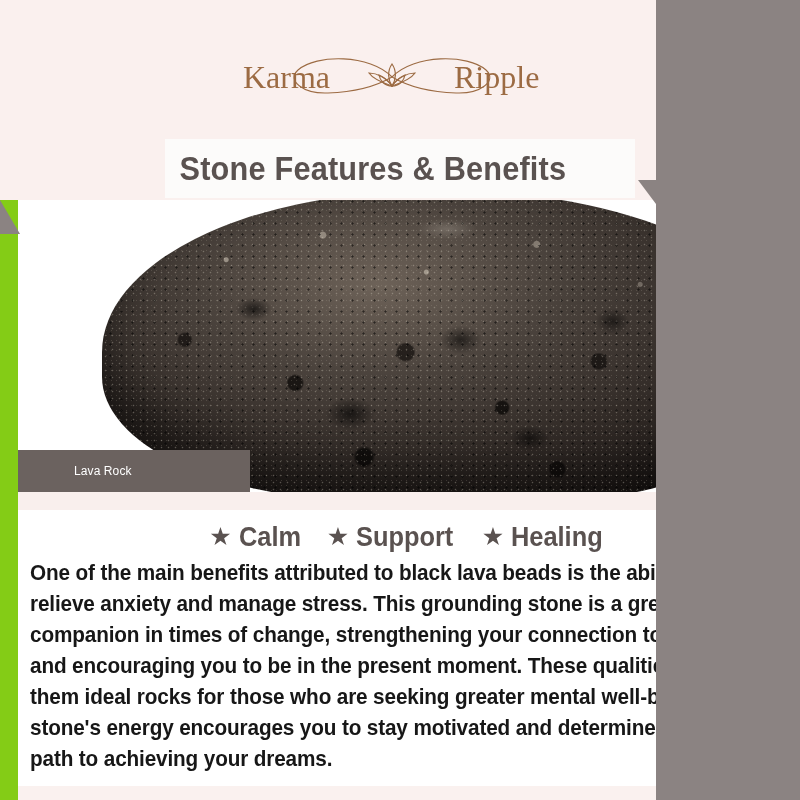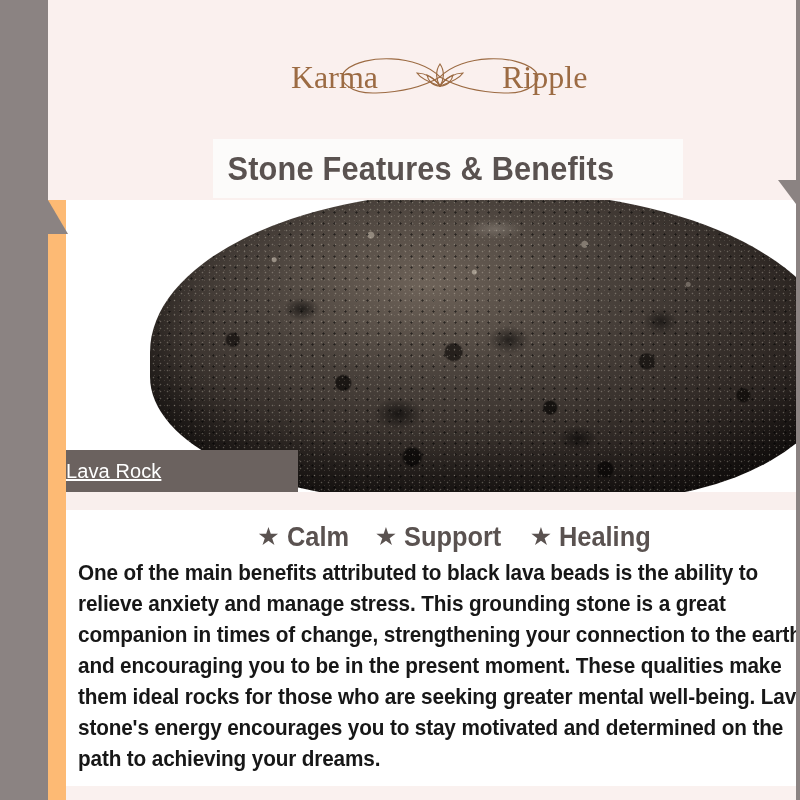--- a/index.html
+++ b/index.html
@@ -7,24 +7,23 @@
   html,body { width:800px; height:800px; }
   body {
     font-family:"Liberation Sans", sans-serif;
     background:#8b8382;
     overflow:hidden;
   }
 
   
   .page {
     position:relative;
-    width:748px; height:800px;
-    background:#fdba74;
+    width:656px; height:800px;
+    background:#84cc16;
     overflow:hidden;
-    margin-left:48px;
   }
 
   
   .cream-sheet {
     position:absolute;
     left:0; top:0;
     width:784px; height:200px;
     background:#faf0ee;
   }
   
@@ -146,25 +145,25 @@
   
   .caption-band {
     position:absolute;
     left:18px; top:450px;
     width:232px; height:42px;
     background:#6b625f;
     display:flex; align-items:center;
   }
   .caption-text {
     color:#ffffff;
-    font-size:20px;
+    font-size:12px;
     font-weight:400;
+    padding-left:56px;
     letter-spacing:0.1px;
     white-space:nowrap;
-    text-decoration:underline;
   }
 
   
   .cream-strip {
     position:absolute;
     left:18px; top:492px;
     width:782px; height:18px;
     background:#f9efed;
   }
 

